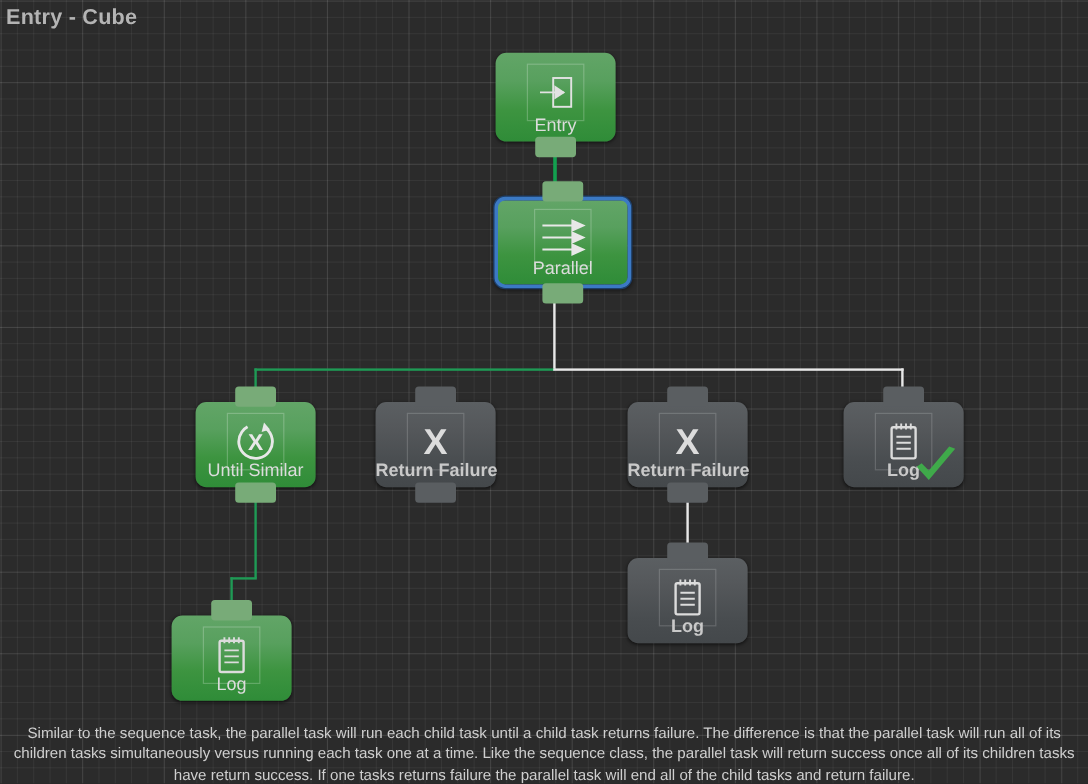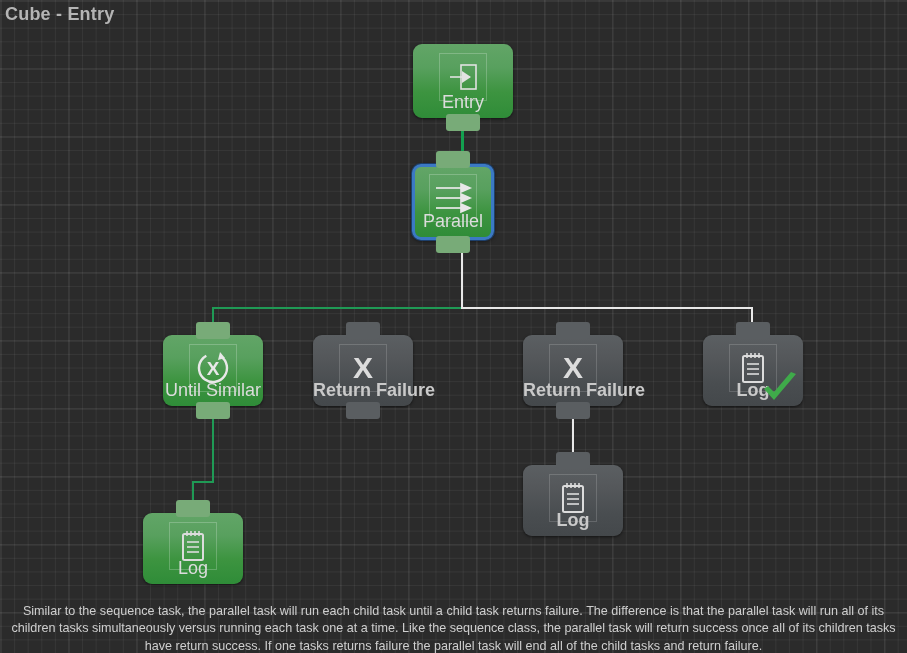--- a/index.html
+++ b/index.html
@@ -92,21 +92,21 @@
     justify-content: center;
   }
   .node.grey .icon-box { border-color: rgba(255,255,255,0.16); }
 
   .node .label {
     position: absolute;
     left: 0;
     right: 0;
     bottom: 5px;
     text-align: center;
-    font-size: 18px;
+    font-size: 15px;
     color: #dcdcdc;
     white-space: nowrap;
   }
   .node.grey .label { color: #c9c9c9; font-weight: bold; }
 
   .check {
     position: absolute;
     right: 2px;
     bottom: 0px;
     width: 40px;
@@ -157,21 +157,21 @@
     <div class="icon-box">
       <svg width="34" height="34" viewBox="0 0 34 34">
         <rect x="15" y="5" width="15" height="24" fill="none" stroke="#e2e2e2" stroke-width="1.6"></rect>
         <line x1="4" y1="17" x2="24" y2="17" stroke="#e2e2e2" stroke-width="1.6"></line>
         <path d="M16 11 L25 17 L16 23 Z" fill="#e2e2e2"></path>
       </svg>
     </div>
     <div class="label">Entry</div>
   </div>
 
-  <div class="node green selected" style="left:412px; top:164px; width:82px; height:76px;">
+  <div class="node green selected" style="left:412px; top:164px; width:114px; height:76px;">
     <div class="tab top" style="top:-16px;"></div>
     <div class="tab bot" style="bottom:-16px;"></div>
     <div class="icon-box" style="top:7px;">
       <svg width="40" height="34" viewBox="0 0 40 34">
         <g stroke="#e8e8e8" stroke-width="1.7" fill="#e8e8e8">
           <line x1="3" y1="7" x2="30" y2="7"></line>
           <path d="M28 3 L37 7 L28 11 Z"></path>
           <line x1="3" y1="17" x2="30" y2="17"></line>
           <path d="M28 13 L37 17 L28 21 Z"></path>
           <line x1="3" y1="27" x2="30" y2="27"></line>
@@ -270,17 +270,17 @@
           <line x1="11" y1="3" x2="11" y2="8"></line>
           <line x1="15" y1="3" x2="15" y2="8"></line>
           <line x1="19" y1="3" x2="19" y2="8"></line>
           <line x1="23" y1="3" x2="23" y2="8"></line>
         </g>
       </svg>
     </div>
     <div class="label">Log</div>
   </div>
 
-  <div id="title">Cube - Entry</div>
+  <div id="title">Entry - Cube</div>
 
   <div id="description">Similar to the sequence task, the parallel task will run each child task until a child task returns failure. The difference is that the parallel task will run all of its children tasks simultaneously versus running each task one at a time. Like the sequence class, the parallel task will return success once all of its children tasks have return success. If one tasks returns failure the parallel task will end all of the child tasks and return failure.</div>
 
 </div>
 
 </body></html>

